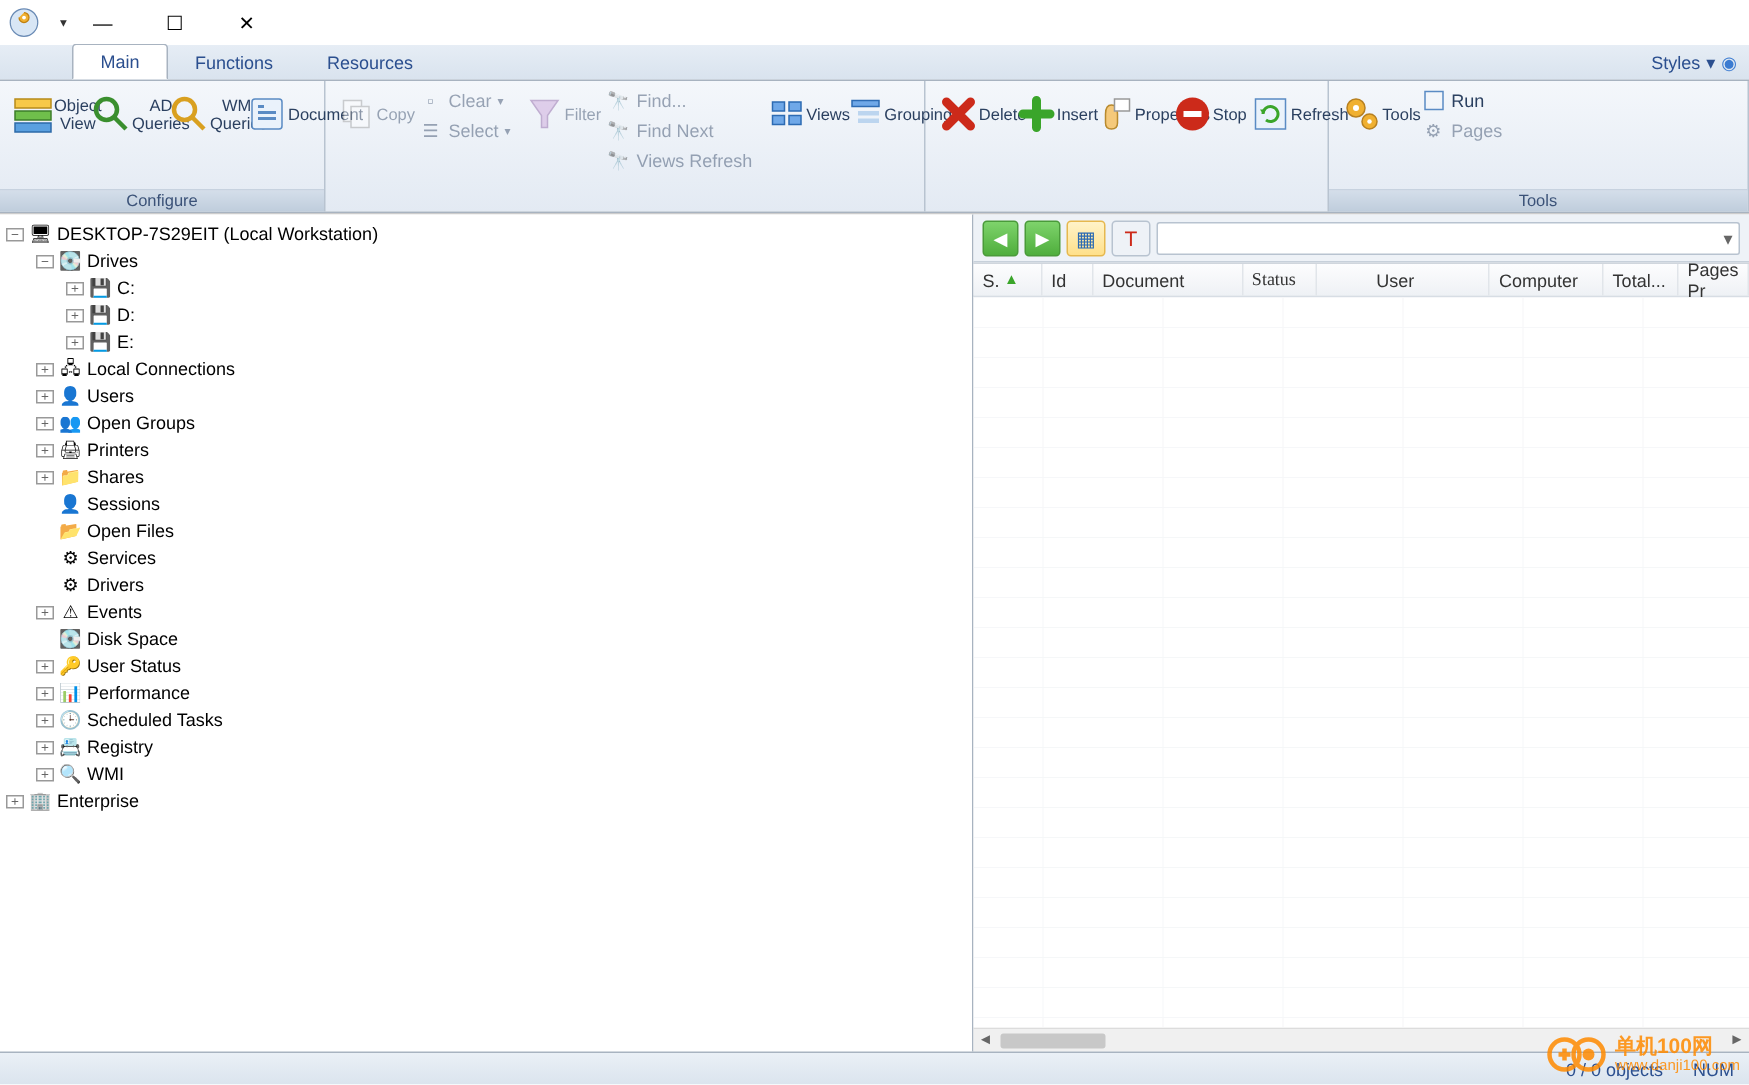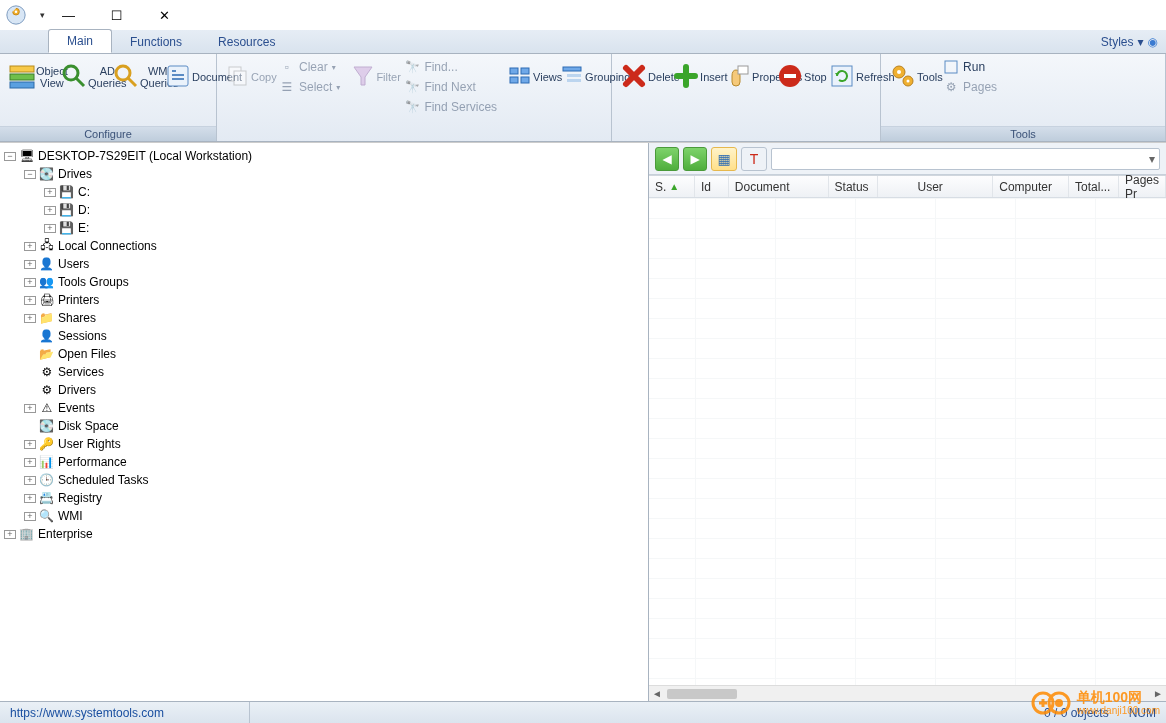--- a/index.html
+++ b/index.html
@@ -192,21 +192,21 @@
         <div class="small-btn disabled">
             <span class="sico">🔭</span>
             <span>Find...</span>
           </div>
         <div class="small-btn disabled">
             <span class="sico">🔭</span>
             <span>Find Next</span>
           </div>
         <div class="small-btn disabled">
             <span class="sico">🔭</span>
-            <span>Find Services</span>
+            <span>Views Refresh</span>
           </div>
       </div>
       <div class="rbtn">
           <span class="ico">
             <svg width="26" height="26">
               <rect x="3" y="5" width="8" height="6" fill="#6fa8e8" stroke="#2d6bb3"></rect>
               <rect x="14" y="5" width="8" height="6" fill="#6fa8e8" stroke="#2d6bb3"></rect>
               <rect x="3" y="14" width="8" height="6" fill="#6fa8e8" stroke="#2d6bb3"></rect>
               <rect x="14" y="14" width="8" height="6" fill="#6fa8e8" stroke="#2d6bb3"></rect>
             </svg>
@@ -341,21 +341,21 @@
         <span class="nlabel">Local Connections</span>
       </div>
     <div class="tree-node" style="padding-left:22px;">
         <span class="expander">+</span>
         <span class="nicon">👤</span>
         <span class="nlabel">Users</span>
       </div>
     <div class="tree-node" style="padding-left:22px;">
         <span class="expander">+</span>
         <span class="nicon">👥</span>
-        <span class="nlabel">Tools Groups</span>
+        <span class="nlabel">Open Groups</span>
       </div>
     <div class="tree-node" style="padding-left:22px;">
         <span class="expander">+</span>
         <span class="nicon">🖨</span>
         <span class="nlabel">Printers</span>
       </div>
     <div class="tree-node" style="padding-left:22px;">
         <span class="expander">+</span>
         <span class="nicon">📁</span>
         <span class="nlabel">Shares</span>
@@ -386,21 +386,21 @@
         <span class="nlabel">Events</span>
       </div>
     <div class="tree-node" style="padding-left:22px;">
         <span class="expander empty"></span>
         <span class="nicon">💽</span>
         <span class="nlabel">Disk Space</span>
       </div>
     <div class="tree-node" style="padding-left:22px;">
         <span class="expander">+</span>
         <span class="nicon">🔑</span>
-        <span class="nlabel">User Rights</span>
+        <span class="nlabel">User Status</span>
       </div>
     <div class="tree-node" style="padding-left:22px;">
         <span class="expander">+</span>
         <span class="nicon">📊</span>
         <span class="nlabel">Performance</span>
       </div>
     <div class="tree-node" style="padding-left:22px;">
         <span class="expander">+</span>
         <span class="nicon">🕒</span>
         <span class="nlabel">Scheduled Tasks</span>
@@ -435,39 +435,38 @@
       <div class="combo">▾</div>
     </div>
     <div class="list-view">
       <div class="col-headers">
         <div class="col" style="width:46px;">
             <span>S.</span>
             <span style="color:#3aa52a;font-size:10px;">▲</span>
           </div>
         <div class="col" style="width:34px;">Id</div>
         <div class="col" style="width:100px;">Document</div>
-        <div class="col" style="width:50px;">Status</div>
+        <div class="col" style="width:50px;font-family:Liberation Serif, serif;">Status</div>
         <div class="col" style="width:82px;margin-left:33px;">User</div>
         <div class="col" style="width:76px;">Computer</div>
         <div class="col" style="width:50px;">Total...</div>
         <div class="col" style="flex:1;">Pages Pr</div>
       </div>
       <div class="grid-body"></div>
       <div class="hscroll">
           <span class="arrow">◄</span>
           <div class="thumb"></div>
           <div style="flex:1"></div>
           <span class="arrow">►</span>
         </div>
     </div>
   </div>
 </div>
 
 <div class="statusbar">
-  <div class="cell link" style="width:250px;">https://www.systemtools.com</div>
   <div class="spacer"></div>
   <div class="right-cell">0 / 0 objects</div>
   <div class="right-cell">NUM</div>
 </div>
 
 <div class="watermark">
   <svg class="logo" viewBox="0 0 42 28">
       <circle cx="12" cy="14" r="10" fill="none" stroke="#ff8a00" stroke-width="3"></circle>
       <circle cx="28" cy="14" r="10" fill="none" stroke="#ff8a00" stroke-width="3"></circle>
       <circle cx="28" cy="14" r="4" fill="#ff8a00"></circle>

